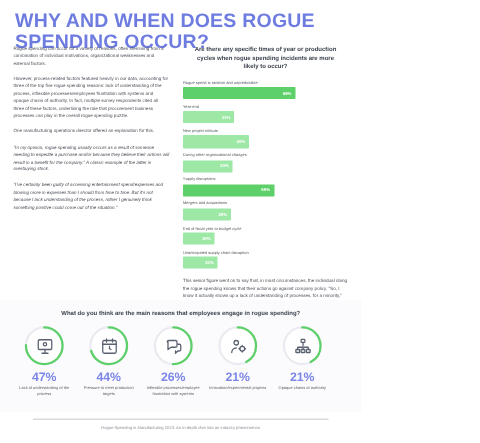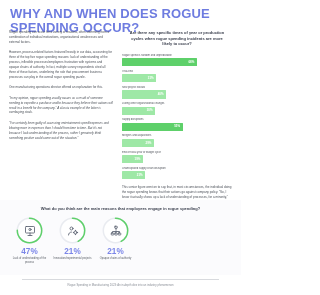--- a/index.html
+++ b/index.html
@@ -312,20 +312,54 @@
             </svg>
           </div>
         </div>
         <div class="stat-value" style="color: rgb(123, 134, 232);">47%</div>
         <div class="stat-label">Lack of understanding of the process</div>
       </div>
       <div class="stat">
         <div class="ring-wrap">
           <svg viewBox="0 0 29 29">
             <circle cx="14.5" cy="14.5" r="12.2" fill="#ffffff" stroke="#e9ebf0" stroke-width="1.5"></circle>
+            <circle cx="14.5" cy="14.5" r="12.2" fill="none" stroke="#5ed06a" stroke-width="1.5" stroke-linecap="round" stroke-dasharray="53.66 23.00" transform="rotate(-90 14.5 14.5)"></circle>
+          </svg>
+          <div class="ring-icon">
+            <svg viewBox="0 0 24 24" fill="none" stroke="#5a6170" stroke-width="1.7" stroke-linecap="round" stroke-linejoin="round">
+              <rect x="3" y="4" width="18" height="17" rx="2"></rect>
+              <path d="M3 9h18"></path>
+              <path d="M8 2v4M16 2v4"></path>
+              <path d="M12 12v3l2 1"></path>
+            </svg>
+          </div>
+        </div>
+        <div class="stat-value" style="color: rgb(123, 134, 232);">44%</div>
+        <div class="stat-label">Pressure to meet production targets</div>
+      </div>
+      <div class="stat">
+        <div class="ring-wrap">
+          <svg viewBox="0 0 29 29">
+            <circle cx="14.5" cy="14.5" r="12.2" fill="#ffffff" stroke="#e9ebf0" stroke-width="1.5"></circle>
+            <circle cx="14.5" cy="14.5" r="12.2" fill="none" stroke="#5ed06a" stroke-width="1.5" stroke-linecap="round" stroke-dasharray="38.33 38.33" transform="rotate(-90 14.5 14.5)"></circle>
+          </svg>
+          <div class="ring-icon">
+            <svg viewBox="0 0 24 24" fill="none" stroke="#5a6170" stroke-width="1.7" stroke-linecap="round" stroke-linejoin="round">
+              <path d="M3 6a2 2 0 012-2h9a2 2 0 012 2v5a2 2 0 01-2 2H8l-4 3V6z"></path>
+              <path d="M17 9h2a2 2 0 012 2v5a2 2 0 01-2 2h-2l-3 3v-3"></path>
+            </svg>
+          </div>
+        </div>
+        <div class="stat-value" style="color: rgb(123, 134, 232);">26%</div>
+        <div class="stat-label">Inflexible processes/employee frustration with systems</div>
+      </div>
+      <div class="stat">
+        <div class="ring-wrap">
+          <svg viewBox="0 0 29 29">
+            <circle cx="14.5" cy="14.5" r="12.2" fill="#ffffff" stroke="#e9ebf0" stroke-width="1.5"></circle>
             <circle cx="14.5" cy="14.5" r="12.2" fill="none" stroke="#5ed06a" stroke-width="1.5" stroke-linecap="round" stroke-dasharray="32.20 44.46" transform="rotate(-90 14.5 14.5)"></circle>
           </svg>
           <div class="ring-icon">
             <svg viewBox="0 0 24 24" fill="none" stroke="#5a6170" stroke-width="1.7" stroke-linecap="round" stroke-linejoin="round">
               <circle cx="9" cy="7" r="3"></circle>
               <path d="M3 20c0-3.3 2.7-6 6-6"></path>
               <circle cx="17" cy="15" r="3.2"></circle>
               <path d="M17 10.6v1.2M17 18.2v1.2M12.6 15h1.2M20.2 15h1.2"></path>
             </svg>
           </div>

